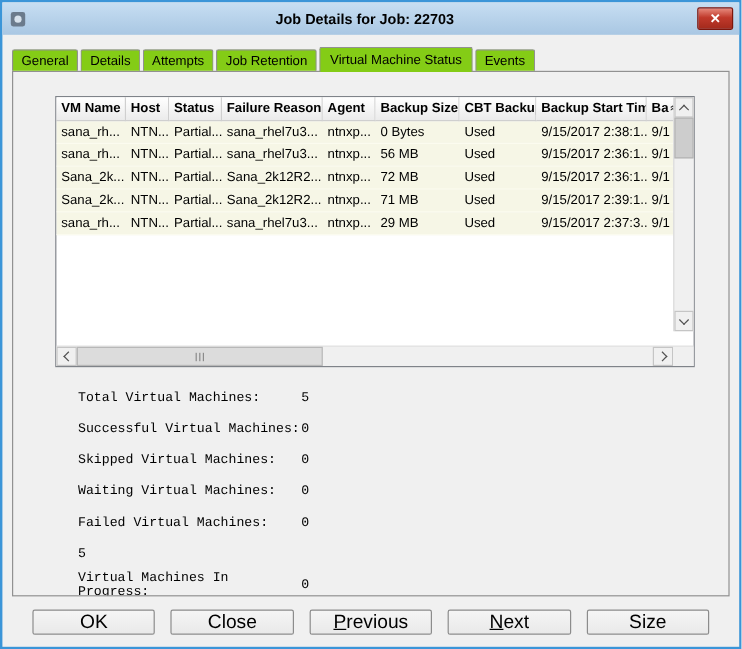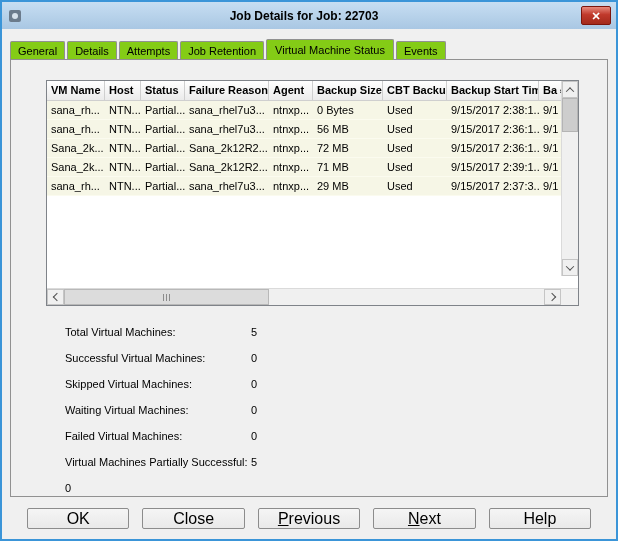--- a/index.html
+++ b/index.html
@@ -103,21 +103,21 @@
   }
   .grip { display: flex; gap: 2px; }
   .grip i { width: 1px; height: 7px; background: #8b8b8b; }
   .corner { flex: 0 0 17px; background: #f0f0f0; }
   .chev { width: 6px; height: 6px; border-left: 1px solid #505050; border-top: 1px solid #505050; display: block; }
   .chev.up    { transform: rotate(45deg)  translate(1px, 1px); }
   .chev.down  { transform: rotate(-135deg) translate(1px, 1px); }
   .chev.left  { transform: rotate(-45deg); margin-left: 2px; }
   .chev.right { transform: rotate(135deg); margin-right: 2px; }
   
-  .summary { margin: 13px 0 0 19px; }
+  .summary { margin: 13px 0 0 19px; font-family: Liberation Mono, monospace; }
   .srow { display: flex; align-items: center; height: 26px; }
   .slabel { width: 186px; }
   .svalue { width: 60px; }
   
   .btnrow { flex: 0 0 21px; display: flex; gap: 13px; padding: 0 25px; margin: 7px 0 10px; }
   .btn {
     flex: 1; height: 21px;
     background: linear-gradient(#f5f5f5, #e9e9e9);
     border: 1px solid #8c8c8c; border-radius: 2px;
     font-family: inherit; font-size: 16px; padding: 0; cursor: pointer;
@@ -275,40 +275,40 @@
       </div>
       <div class="srow">
         <span class="slabel">Waiting Virtual Machines:</span>
         <span class="svalue">0</span>
       </div>
       <div class="srow">
         <span class="slabel">Failed Virtual Machines:</span>
         <span class="svalue">0</span>
       </div>
       <div class="srow">
-        <span class="slabel">Virtual Machines Partially Successful:</span>
         <span class="svalue">5</span>
       </div>
       <div class="srow">
+        <span class="slabel">Virtual Machines In Progress:</span>
         <span class="svalue">0</span>
       </div>
     </div>
   </div>
 
   <div class="btnrow">
     <button class="btn">
         <span>OK</span>
       </button>
     <button class="btn">
         <span>Close</span>
       </button>
     <button class="btn accel">
         <span>Previous</span>
       </button>
     <button class="btn accel">
         <span>Next</span>
       </button>
     <button class="btn">
-        <span>Help</span>
+        <span>Size</span>
       </button>
   </div>
 
 </div>
 
 </body></html>

